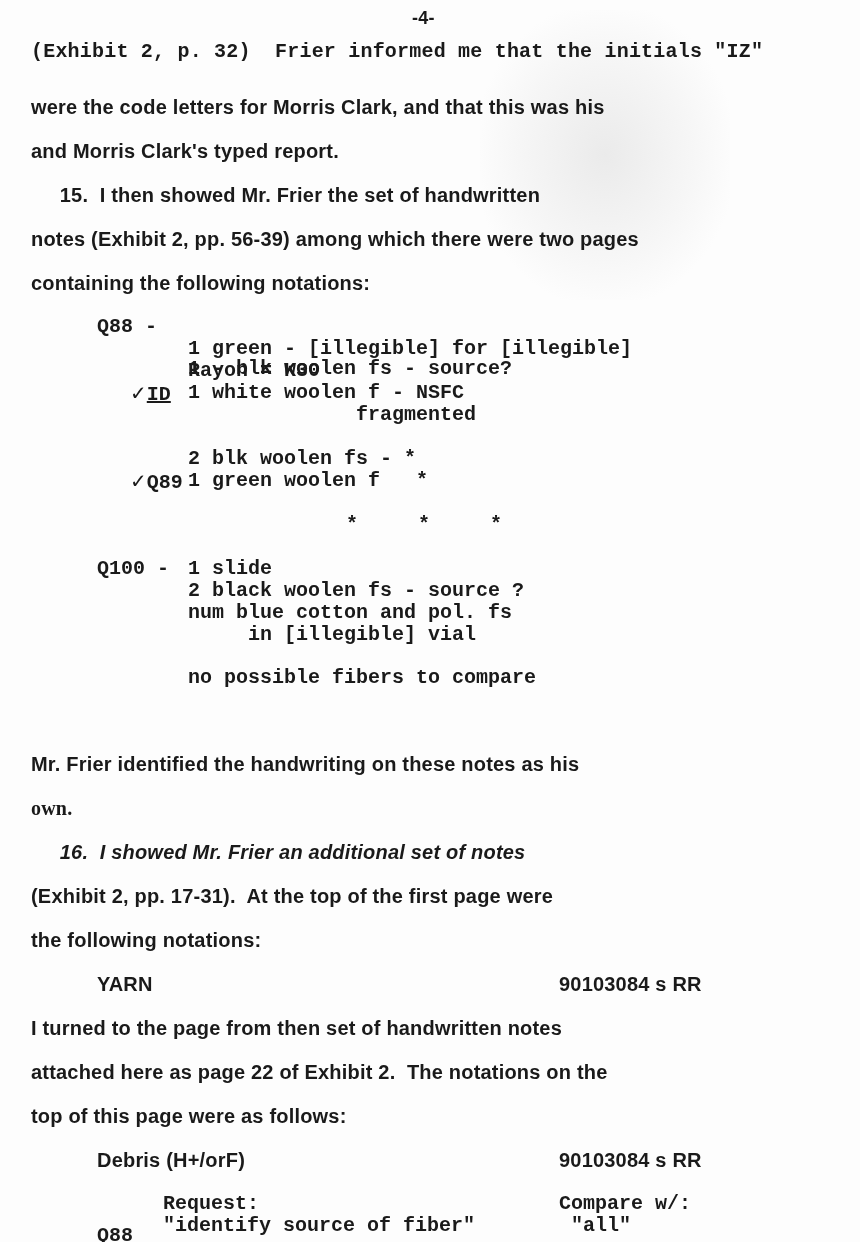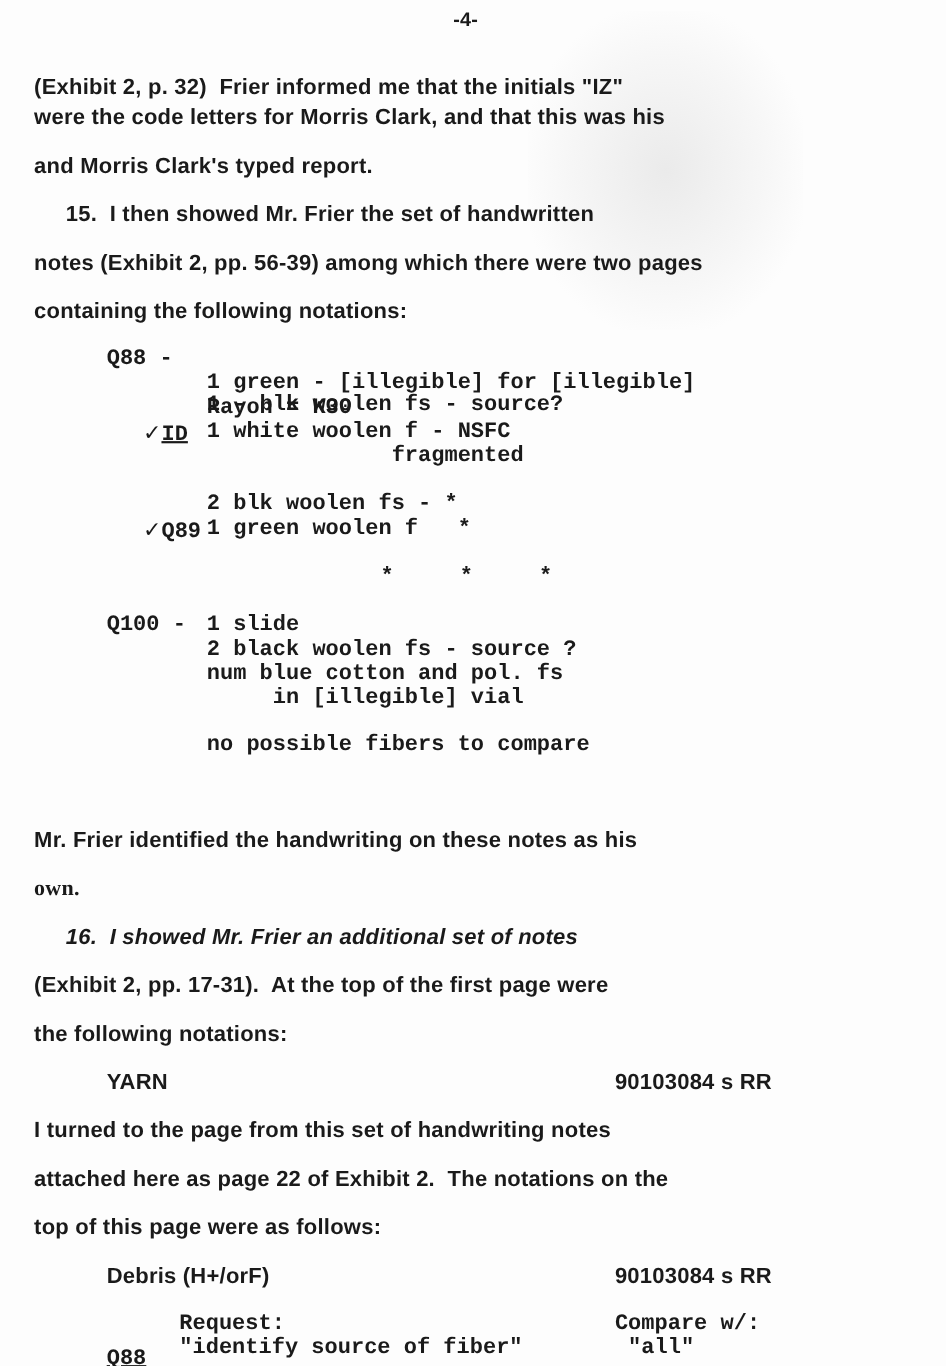--- a/index.html
+++ b/index.html
@@ -32,21 +32,21 @@
   .check { font-family: "DejaVu Sans", sans-serif; font-weight: bold; }
 </style>
 </head>
 <body>
 
 <div class="bleed"></div>
 
 <div class="line body-text page-num" style="left:412px; top:8px;">-4-</div>
 
 <div>
-  <div class="line body-text" style="left:31px; top:68px;">(Exhibit 2, p. 32)  Frier informed me that the initials "IZ"</div>
+  <div class="line body-text" style="left:31px; top:40px;font-family:Liberation Mono, monospace;">(Exhibit 2, p. 32)  Frier informed me that the initials "IZ"</div>
   <div class="line body-text" style="left:31px; top:96px;">were the code letters for Morris Clark, and that this was his</div>
   <div class="line body-text" style="left:31px; top:140px;">and Morris Clark's typed report.</div>
 </div>
 
 <div>
   <div class="line body-text" style="left:31px; top:184px;">     15.  I then showed Mr. Frier the set of handwritten</div>
   <div class="line body-text" style="left:31px; top:228px;">notes (Exhibit 2, pp. 56-39) among which there were two pages</div>
   <div class="line body-text" style="left:31px; top:272px;">containing the following notations:</div>
 </div>
 
@@ -89,21 +89,21 @@
   <div class="line body-text" style="left:31px; top:885px;">(Exhibit 2, pp. 17-31).  At the top of the first page were</div>
   <div class="line body-text" style="left:31px; top:929px;">the following notations:</div>
 </div>
 
 <div>
   <div class="line body-text" style="left:97px; top:973px;">YARN</div>
   <div class="line body-text" style="left:559px; top:973px;">90103084 s RR</div>
 </div>
 
 <div>
-  <div class="line body-text" style="left:31px; top:1017px;">I turned to the page from this set of handwriting notes</div>
+  <div class="line body-text" style="left:31px; top:1017px;">I turned to the page from then set of handwritten notes</div>
   <div class="line body-text" style="left:31px; top:1061px;">attached here as page 22 of Exhibit 2.  The notations on the</div>
   <div class="line body-text" style="left:31px; top:1105px;">top of this page were as follows:</div>
 </div>
 
 <div>
   <div class="line body-text" style="left:97px; top:1149px;">Debris (H+/orF)</div>
   <div class="line body-text" style="left:559px; top:1149px;">90103084 s RR</div>
 
   <div class="line mono u" style="left:97px; top:1193px;">Q88</div>
   <div class="line mono" style="left:163px; top:1193px;">Request:</div>

